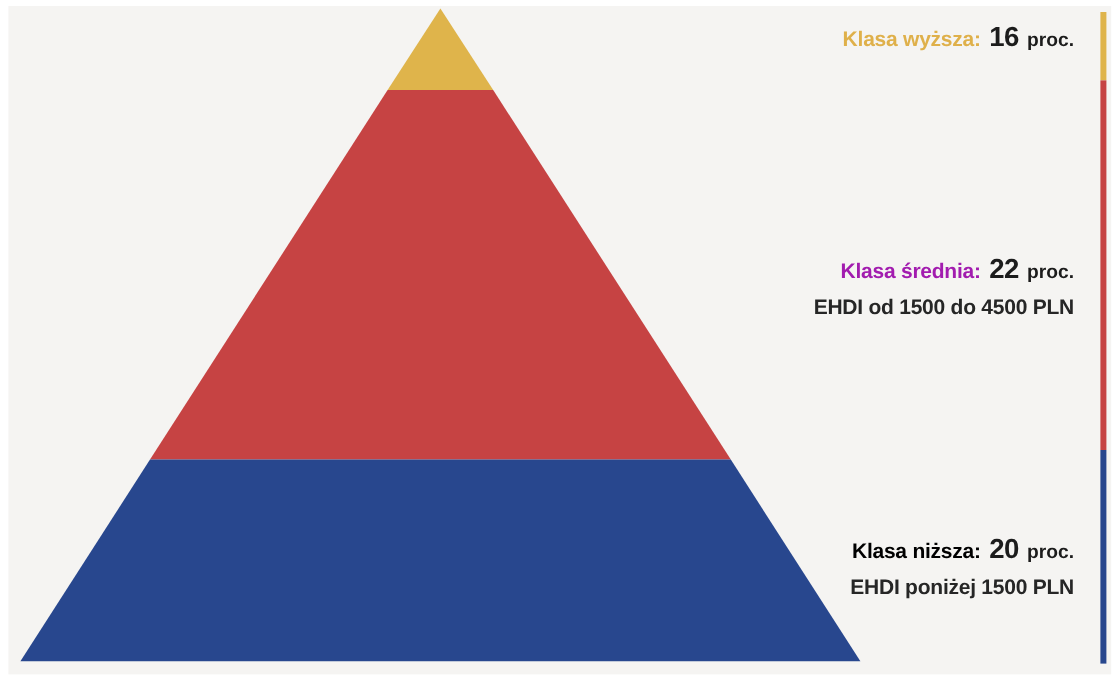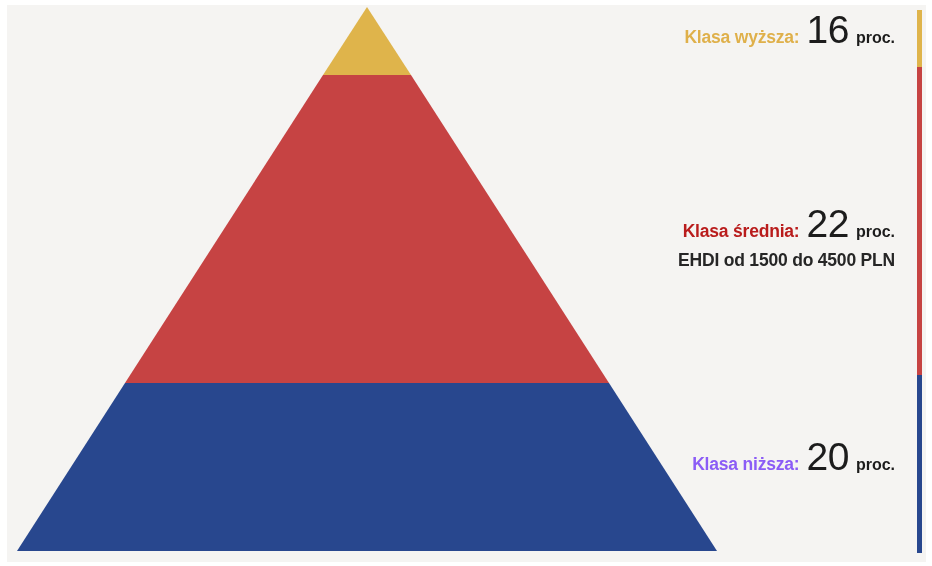--- a/index.html
+++ b/index.html
@@ -45,44 +45,44 @@
     align-items: baseline;
     gap: 7px;
     line-height: 32px;
   }
   .seg-label {
     font-size: 17.5px;
     font-weight: 700;
     letter-spacing: -0.2px;
   }
   .seg-value {
-    font-size: 39px;
-    font-weight: 400;
+    font-size: 23px;
+    font-weight: 700;
     color: #1c1c1c;
     letter-spacing: -0.5px;
   }
   .seg-suffix {
     font-size: 16px;
     font-weight: 700;
     color: #1c1c1c;
   }
   .label-block .row2 {
     font-size: 17.5px;
     font-weight: 700;
     color: #262626;
     line-height: 22px;
     margin-top: 1px;
     letter-spacing: -0.2px;
   }
   .block-upper  { top: 14px;  }
   .block-middle { top: 208px; }
   .block-lower  { top: 441px; }
   .seg-label-upper  { color: #dfb04a; }
-  .seg-label-middle { color: #b91c1c; }
-  .seg-label-lower  { color: #8b5cf6; }
+  .seg-label-middle { color: #a21caf; }
+  .seg-label-lower  { color: #000000; }
 </style>
 </head>
 <body>
 
 <div class="stage">
   <div class="canvas"></div>
 
   <svg class="chart" viewBox="0 0 932 566" aria-hidden="true">
 
     <polygon points="367,7 411,75 323,75" fill="#dfb44b"></polygon>
@@ -110,14 +110,15 @@
     </div>
     <div class="row2">EHDI od 1500 do 4500 PLN</div>
   </div>
 
   <div class="label-block block-lower">
     <div class="row1">
       <span class="seg-label seg-label-lower">Klasa niższa:</span>
       <span class="seg-value">20</span>
       <span class="seg-suffix">proc.</span>
     </div>
+    <div class="row2">EHDI poniżej 1500 PLN</div>
   </div>
 </div>
 
 </body></html>

